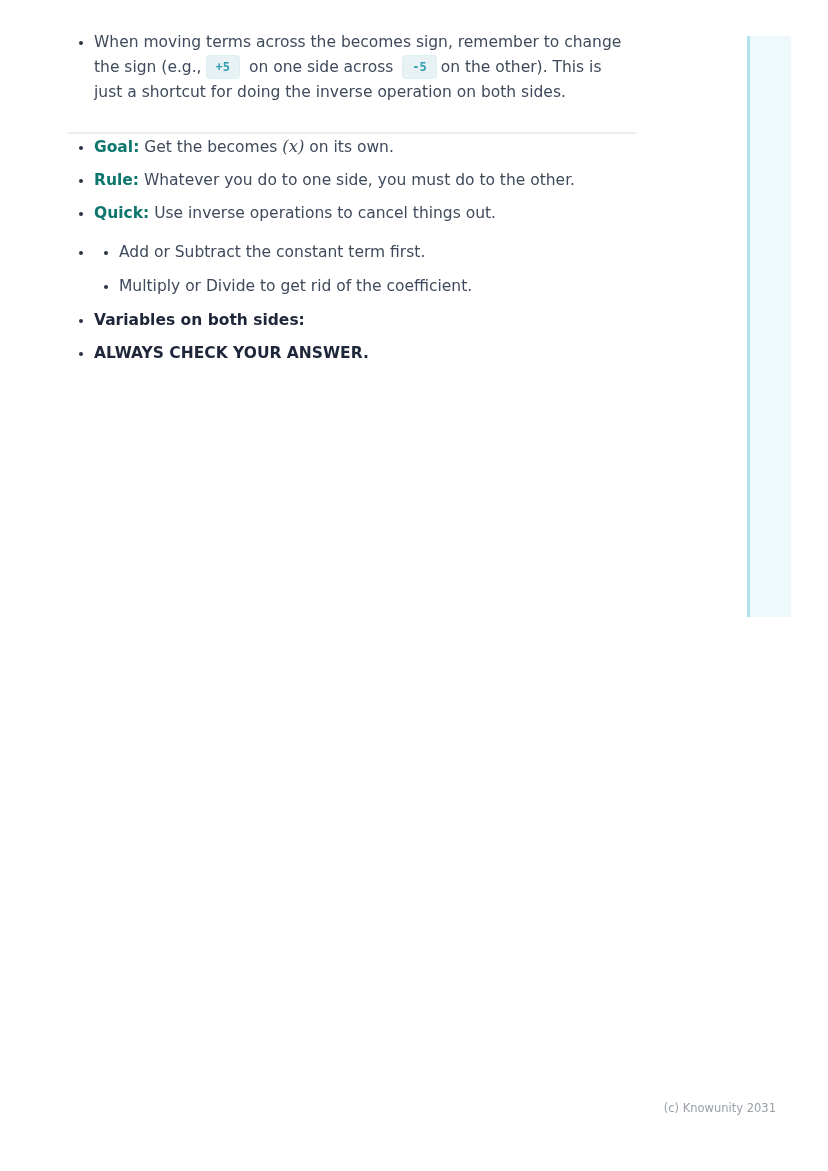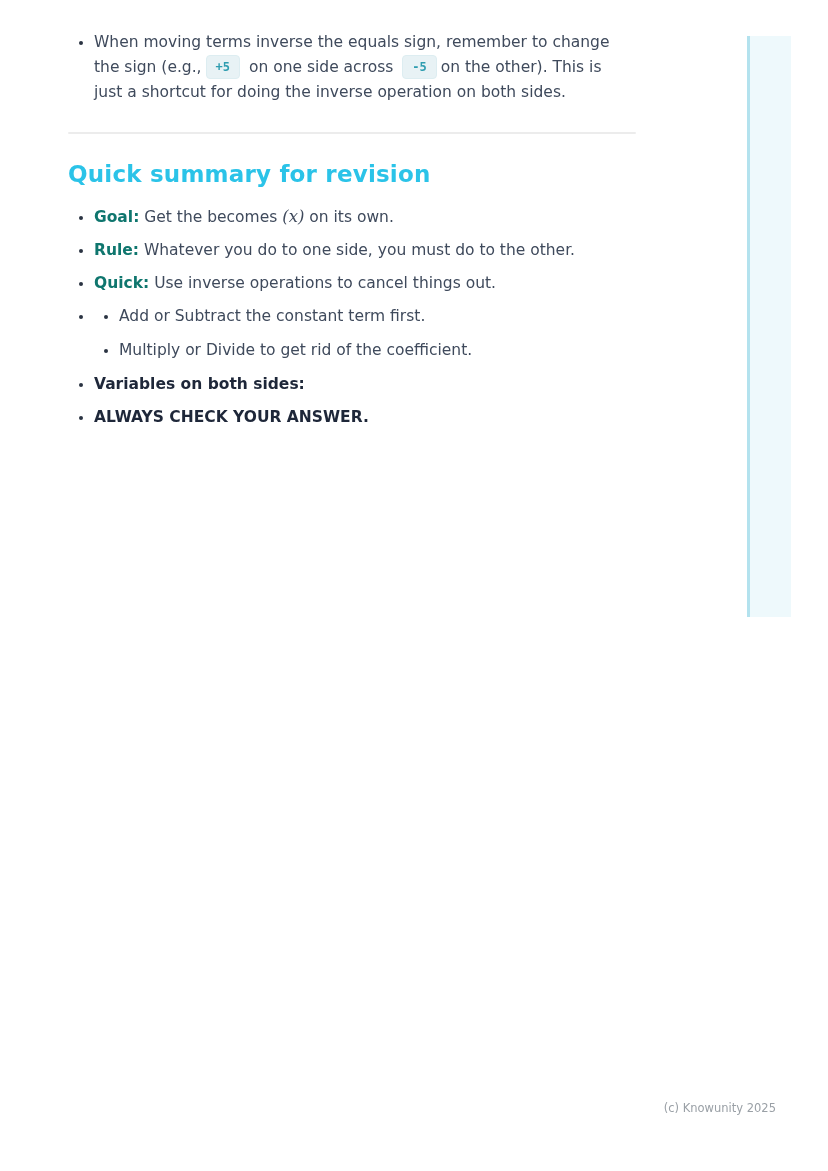--- a/index.html
+++ b/index.html
@@ -88,21 +88,21 @@
   li.bold-only {
     font-weight: 700;
     color: #1e2739;
   }
   .math {
     font-family: "DejaVu Serif", "Liberation Serif", serif;
     font-style: italic;
     font-size: 16.5px;
   }
   ul.sub {
-    margin: 8px 0 9px 0;
+    margin: 14px 0 9px 0;
     padding: 0 0 0 25px;
     list-style: disc;
   }
   ul.sub > li {
     font-weight: 400;
     color: #3f4a5c;
     font-size: 15.5px;
     line-height: 25px;
     margin-bottom: 9px;
   }
@@ -119,26 +119,25 @@
 </head>
 <body>
 
 <div class="page">
 
   <div class="stripe"></div>
 
   <div class="content">
 
     <ul class="toplist tip">
-      <li><span>When moving terms inverse the equals sign, remember to change the sign (e.g.,</span><span class="badge">+5</span><span> on one side across </span><span class="badge">-5</span><span>on the other). This is just a shortcut for doing the inverse operation on both sides.</span></li>
+      <li><span>When moving terms across the becomes sign, remember to change the sign (e.g.,</span><span class="badge">+5</span><span> on one side across </span><span class="badge">-5</span><span>on the other). This is just a shortcut for doing the inverse operation on both sides.</span></li>
     </ul>
 
     <hr class="divider">
 
-    <h2 class="heading">Quick summary for revision</h2>
 
     <ul class="toplist summary">
 
       <li><strong class="lbl">Goal:</strong><span> Get the becomes </span><span class="math">(x)</span><span> on its own.</span></li>
 
       <li><strong class="lbl">Rule:</strong><span> Whatever you do to one side, you must do to the other.</span></li>
 
       <li><strong class="lbl">Quick:</strong><span> Use inverse operations to cancel things out.</span></li>
 
       <li class="bold-only">
@@ -150,15 +149,15 @@
 
       <li class="bold-only">
         <span>Variables on both sides:</span>
       </li>
 
       <li class="bold-only"><span>ALWAYS CHECK YOUR ANSWER.</span></li>
 
     </ul>
   </div>
 
-  <div class="footer">(c) Knowunity 2025</div>
+  <div class="footer">(c) Knowunity 2031</div>
 
 </div>
 
 </body></html>

